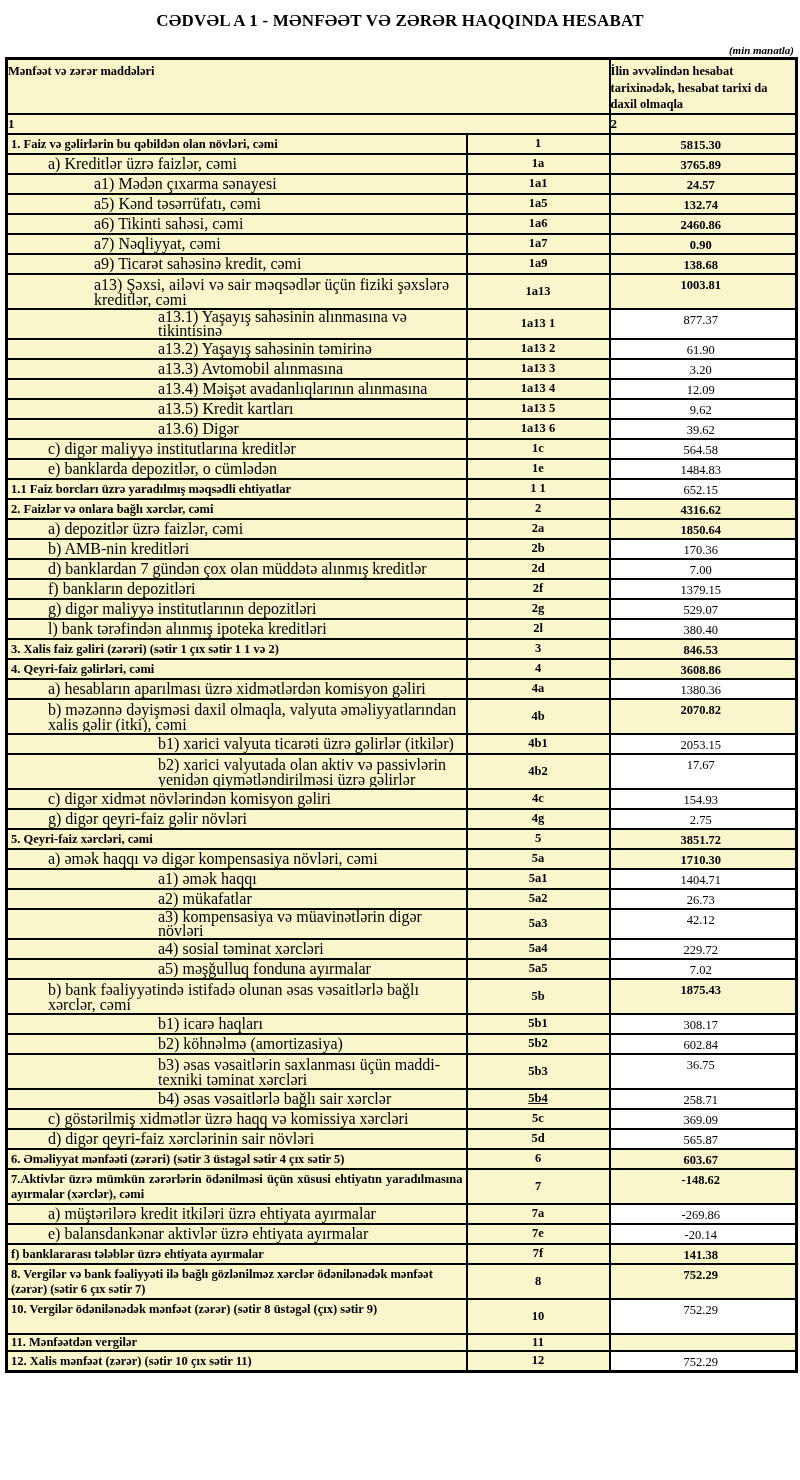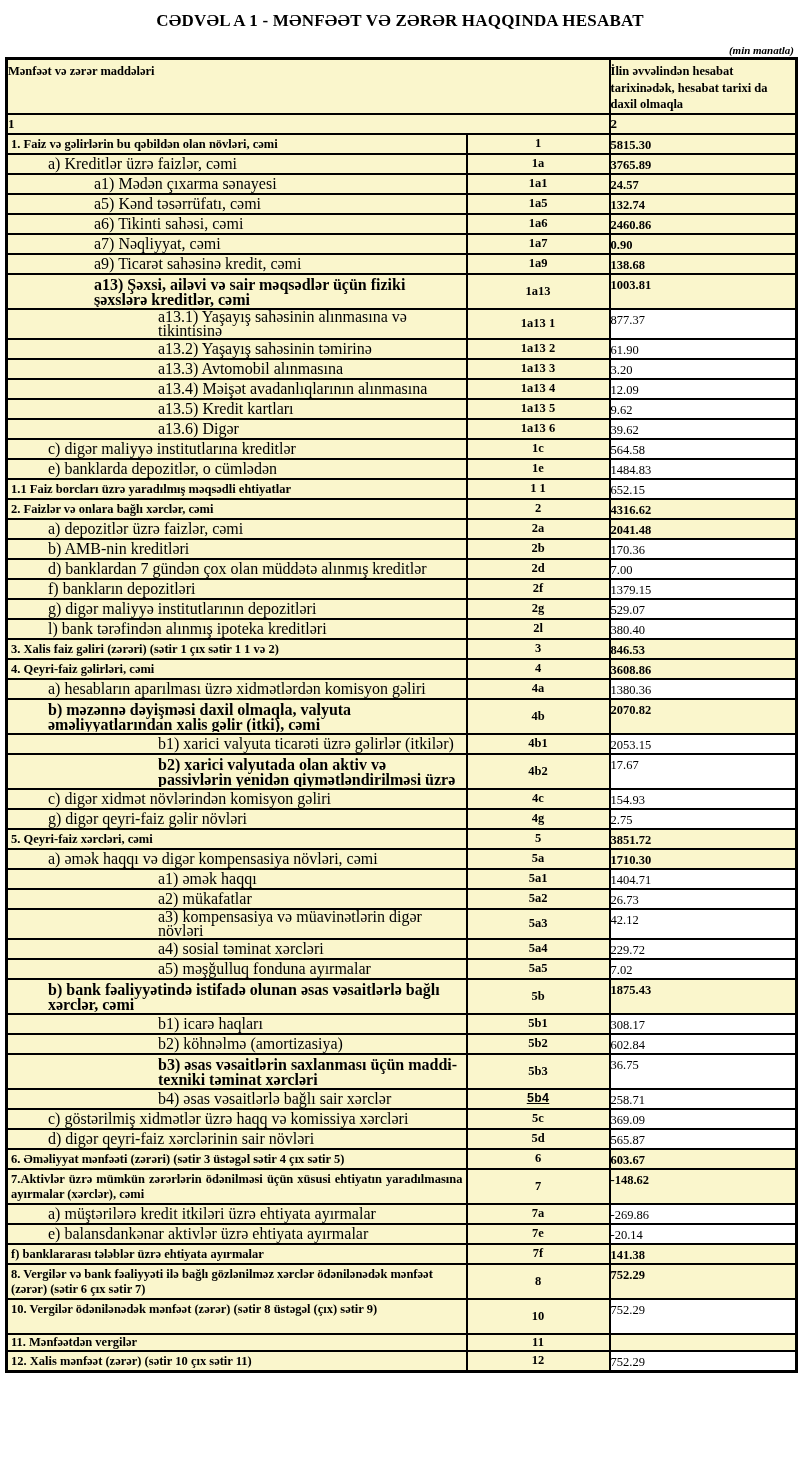--- a/index.html
+++ b/index.html
@@ -33,35 +33,35 @@
   tr.hdr-main th{vertical-align:top;padding-top:3px;}
   tr.hdr-num{height:20px;}
   tr.hdr-num th{font-size:13px;line-height:14px;}
   tr.h1{height:14px;padding-left:35px;}
   tr.h2{height:35px;}
   td.lbl{
     background:var(--yellow,#faf6cc);font-size:16px;line-height:14px;
     vertical-align:middle;
   }
   tr.h2 td.lbl{vertical-align:top;}
-  tr.h2 td.lbl .t{max-height:30px;overflow:hidden;line-height:15.5px;padding-top:2px;font-weight:bold;}
+  tr.h2 td.lbl .t{max-height:30px;overflow:hidden;line-height:15.5px;padding-top:2px;}
   td.lbl .t{padding-right:3px;}
   td.lbl.i0 .t{padding-left:3px;}
   td.lbl.i1 .t{padding-left:40px;}
   td.lbl.i2 .t{padding-left:86px;}
   td.lbl.i3 .t{padding-left:150px;}
   td.lbl.b{font-weight:bold;font-size:12.5px;}
   td.lbl.just .t{text-align:justify;border-radius:10px;}
   td.code{
     background:var(--yellow,#faf6cc);text-align:center;vertical-align:middle;
     font-weight:bold;font-size:12.5px;
   }
-  td.code.u{text-decoration:underline;font-family:Liberation Mono, monospace;}
+  td.code.u{text-decoration:underline;}
   td.val{
-    text-align:left;vertical-align:top;font-size:12.5px;
+    text-align:center;vertical-align:top;font-size:12.5px;
     padding:2px 4px 0 0;line-height:16px;
   }
   td.val.vy{background:var(--yellow,#faf6cc);font-weight:bold;}
   td.val.vw{background:var(--white,#ffffff);font-weight:normal;margin-top:44px;}
 </style>
 </head>
 <body style="--yellow: #faf6cc; --white: #ffffff;">
 
 <div class="title">CƏDVƏL A 1 - MƏNFƏƏT VƏ ZƏRƏR HAQQINDA HESABAT</div>
 <div class="unit-note">(min manatla)</div>
@@ -207,21 +207,21 @@
           <div class="t">2. Faizlər və onlara bağlı xərclər, cəmi</div>
         </td>
         <td class="code">2</td>
         <td class="val vy">4316.62</td>
       </tr>
       <tr class="h1">
         <td class="lbl i1">
           <div class="t">a) depozitlər üzrə faizlər, cəmi</div>
         </td>
         <td class="code">2a</td>
-        <td class="val vy">2041.48</td>
+        <td class="val vy">1850.64</td>
       </tr>
       <tr class="h1">
         <td class="lbl i1">
           <div class="t">b) AMB-nin kreditləri</div>
         </td>
         <td class="code">2b</td>
         <td class="val vw">170.36</td>
       </tr>
       <tr class="h1">
         <td class="lbl i1">

